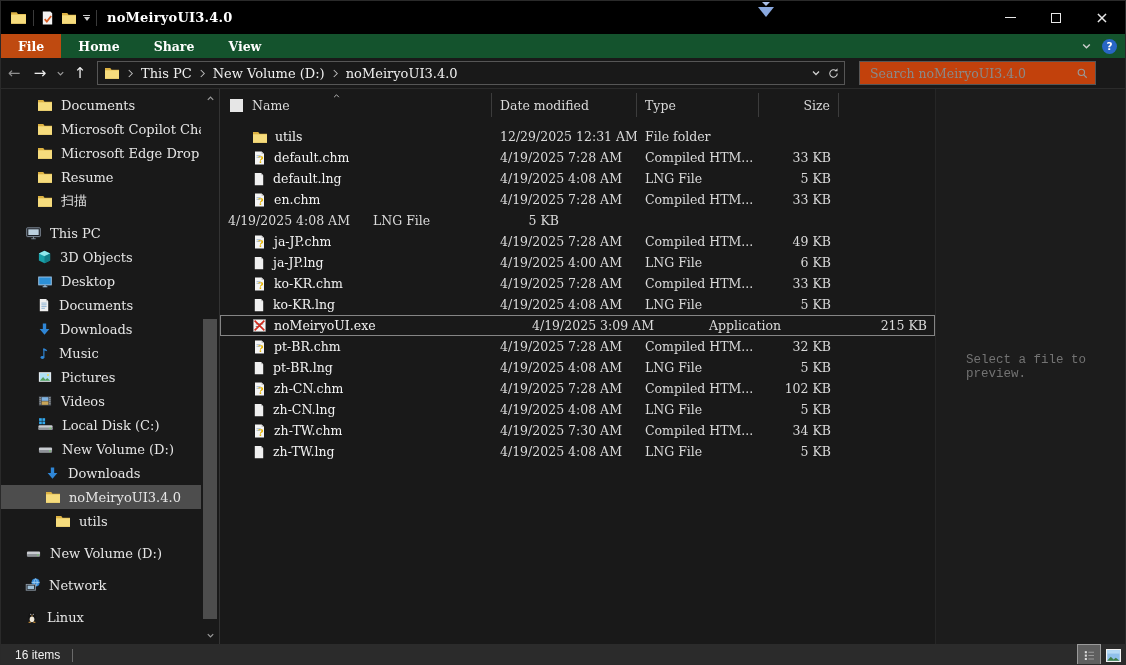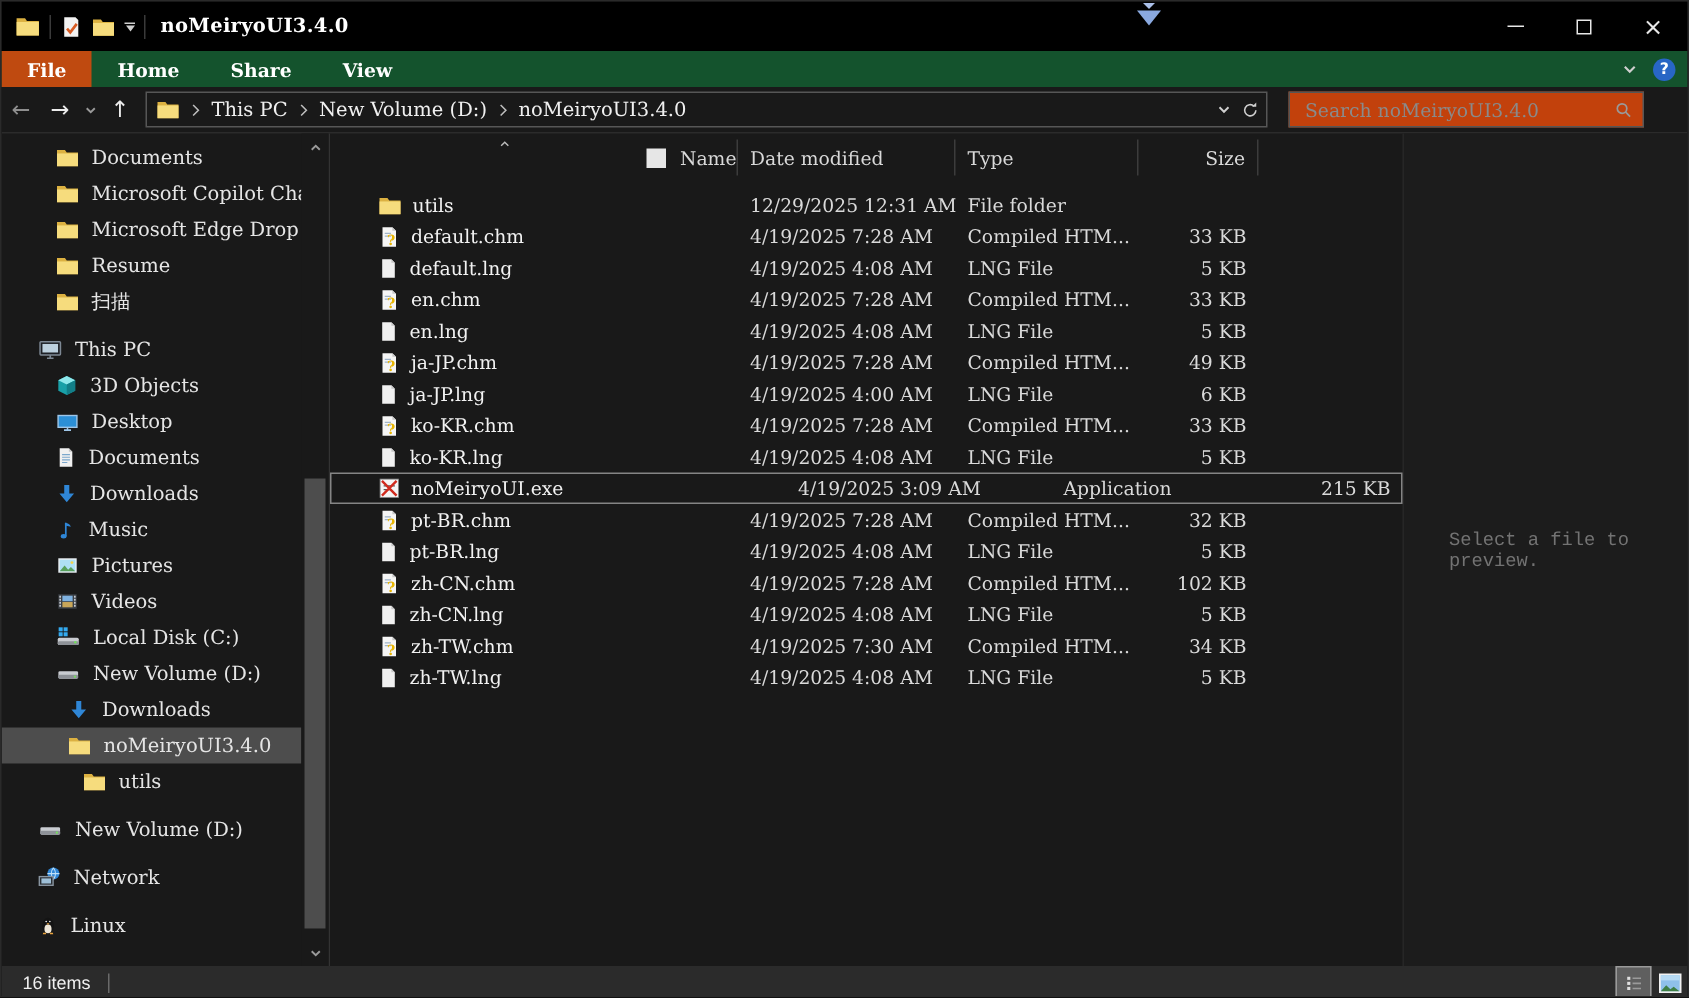--- a/index.html
+++ b/index.html
@@ -63,21 +63,21 @@
   .ind-1{padding-left:24px;} .ind-2{padding-left:36px;} .ind-3{padding-left:44px;} .ind-4{padding-left:54px;}
   .side-scroll{width:18px;background:#191919;position:relative;}
   .side-scroll .arrow{position:absolute;left:0;width:18px;height:14px;display:flex;align-items:center;justify-content:center;color:#9a9a9a;}
   .side-scroll .arrow.up{top:2px;} .side-scroll .arrow.down{bottom:2px;}
   .side-scroll .thumb{position:absolute;left:2px;width:14px;top:230px;height:300px;background:#4d4d4d;}
 
   
   .filelist{flex:0 0 632px;padding-top:4px;position:relative;}
   .list-header{display:flex;height:24px;align-items:center;font-size:12.5px;color:#d9d9d9;position:relative;}
   .hcell{height:100%;display:flex;align-items:center;border-right:1px solid #3c3c3c;padding-left:8px;position:relative;}
-  .hcell.col-name{padding-left:10px;gap:9px;justify-content:flex-end;}
+  .hcell.col-name{padding-left:10px;gap:9px;}
   .col-name{width:272px;} .col-date{width:145px;} .col-type{width:122px;} .col-size{width:80px;justify-content:flex-end;padding-right:8px;}
   .hdr-checkbox{width:13px;height:13px;background:#e6e6e6;}
   .sort-caret{position:absolute;left:112px;top:-5px;color:#bdbdbd;}
   .rows{margin-top:9px;}
   .row{display:flex;height:21px;align-items:center;font-size:12.5px;}
   .row.selected{outline:1px solid #858585;outline-offset:-1px;gap:32px;}
   .cell{overflow:hidden;white-space:nowrap;}
   .cell.col-name{display:flex;align-items:center;gap:7px;padding-left:32px;color:#f2f2f2;}
   .cell.col-date,.cell.col-type{color:#dadada;padding-left:8px;}
   .cell.col-size{color:#dadada;display:flex;justify-content:flex-end;padding-right:8px;}
@@ -537,29 +537,20 @@
                   <text x="9.3" y="13.8" text-anchor="middle" font-size="10" font-weight="bold" fill="#e8b500" font-family="DejaVu Serif,serif">?</text>
                 </svg>
               </span>
               <span>en.chm</span>
             </div>
             <div class="cell col-date">4/19/2025 7:28 AM</div>
             <div class="cell col-type">Compiled HTM...</div>
             <div class="cell col-size">33 KB</div>
           </div>
           <div class="row">
-            <div class="cell col-name">
-              <span class="icon">
-                <svg width="14" height="16" viewBox="0 0 16 16">
-                  <path d="M3.2 1h7l2.6 2.6V15H3.2z" fill="#f0f0f0"></path>
-                  <path d="M10.2 1l2.6 2.6h-2.6z" fill="#c6c6c6"></path>
-                </svg>
-              </span>
-              <span>en.lng</span>
-            </div>
             <div class="cell col-date">4/19/2025 4:08 AM</div>
             <div class="cell col-type">LNG File</div>
             <div class="cell col-size">5 KB</div>
           </div>
           <div class="row">
             <div class="cell col-name">
               <span class="icon">
                 <svg width="15" height="16" viewBox="0 0 16 16">
                   <path d="M3.2 1h7l2.6 2.6V15H3.2z" fill="#f5f5f5"></path>
                   <path d="M10.2 1l2.6 2.6h-2.6z" fill="#c6c6c6"></path>

